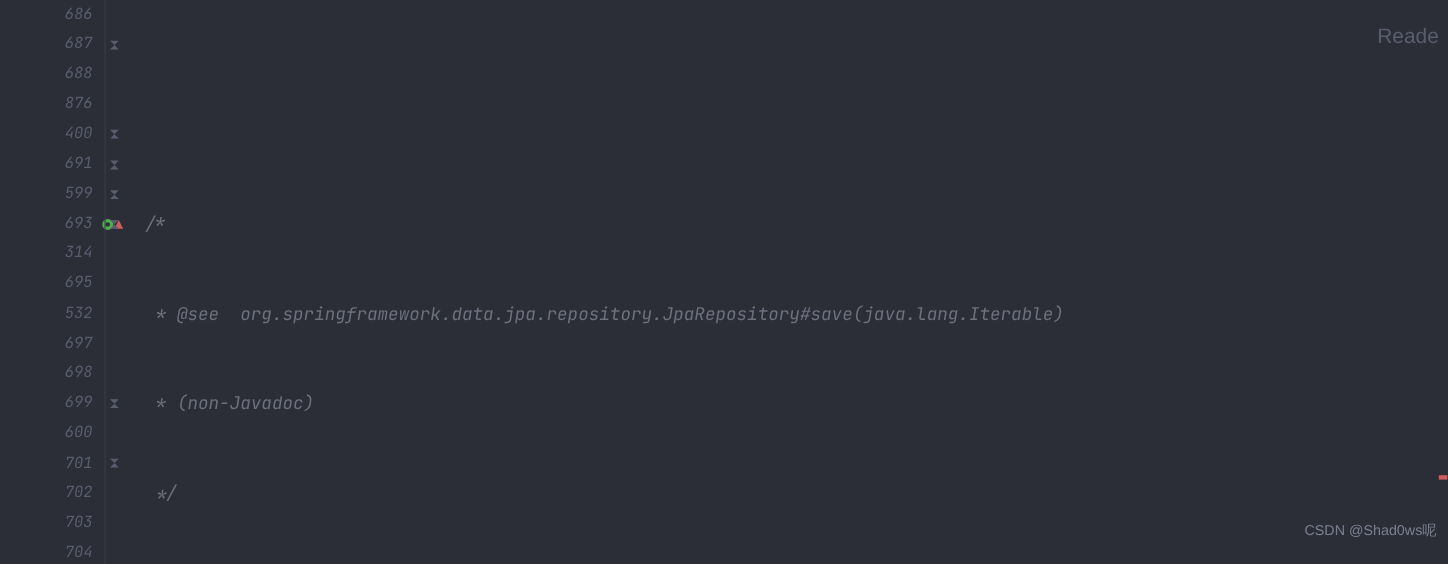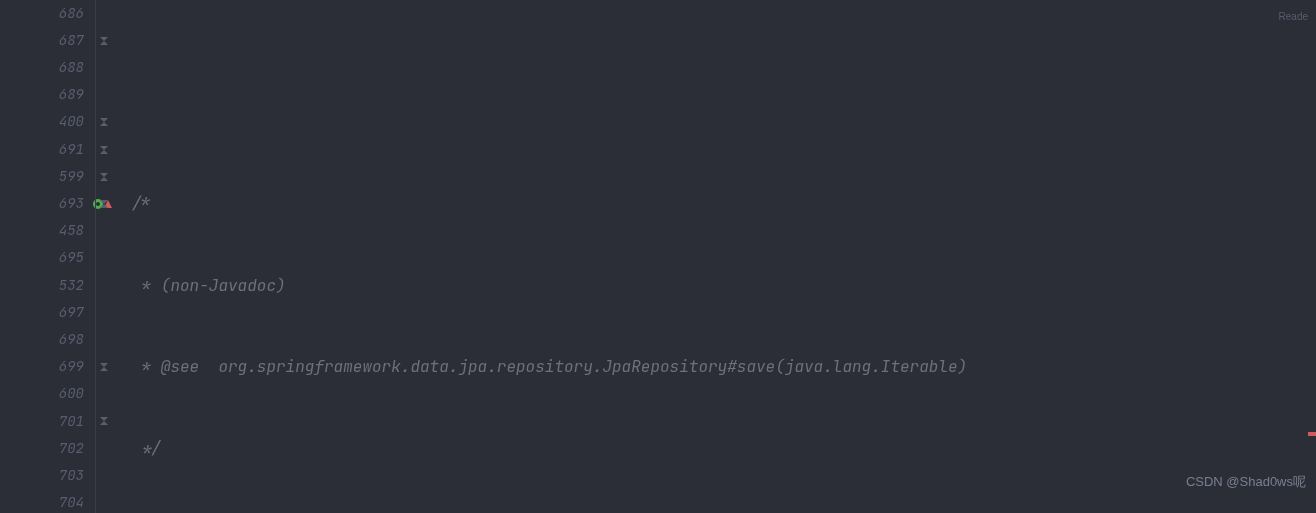--- a/index.html
+++ b/index.html
@@ -121,24 +121,24 @@
   }
   .code-line {
     height: 27.2px;
     display: flex;
     align-items: center;
     position: relative;
   }
   .cm { color: var(--comment); font-style: italic; }
   .top-right {
     position: absolute;
-    top: 8px; right: 8px;
+    top: 18px; right: 8px;
     color: var(--gutter-fg);
     font-style: normal;
-    font-size: 10px;
+    font-size: 19px;
     font-family: sans-serif;
     margin-left: 28px;
   }
   .watermark {
     position: absolute;
     bottom: 20px; right: 10px;
     color: var(--watermark);
     font-style: normal;
     font-size: 13px;
     font-family: sans-serif;
@@ -163,29 +163,29 @@
   }
 </style>
 </head>
 <body>
 
 <div class="editor">
   <div class="gutter" id="gutter">
       <div class="gutter-line">686</div>
       <div class="gutter-line">687</div>
       <div class="gutter-line">688</div>
-      <div class="gutter-line">689</div>
+      <div class="gutter-line">876</div>
       <div class="gutter-line">400</div>
       <div class="gutter-line">691</div>
       <div class="gutter-line">599</div>
       <div class="gutter-line">693<span class="gutter-marker">
           <span class="marker-circle"></span>
           <span class="marker-arrow"></span>
         </span></div>
-      <div class="gutter-line">458</div>
+      <div class="gutter-line">314</div>
       <div class="gutter-line">695</div>
       <div class="gutter-line">532</div>
       <div class="gutter-line">697</div>
       <div class="gutter-line">698</div>
       <div class="gutter-line">699</div>
       <div class="gutter-line">600</div>
       <div class="gutter-line">701</div>
       <div class="gutter-line">702</div>
       <div class="gutter-line">703</div>
       <div class="gutter-line">704</div>
@@ -262,22 +262,22 @@
       <div class="fold-line"></div>
       <div class="fold-line"></div>
       <div class="fold-line"></div>
     </div>
 
   <div class="code">
 
     <div class="code-line"></div>
 
     <div class="code-line">    <span class="cm">/*</span></div>
+    <div class="code-line">    <span class="cm"> * @see  org.springframework.data.jpa.repository.JpaRepository#save(java.lang.Iterable)</span></div>
     <div class="code-line">    <span class="cm"> * (non-Javadoc)</span></div>
-    <div class="code-line">    <span class="cm"> * @see  org.springframework.data.jpa.repository.JpaRepository#save(java.lang.Iterable)</span></div>
     <div class="code-line">    <span class="cm"> */</span></div>
 
     
     
 
     
 
     
 
     

